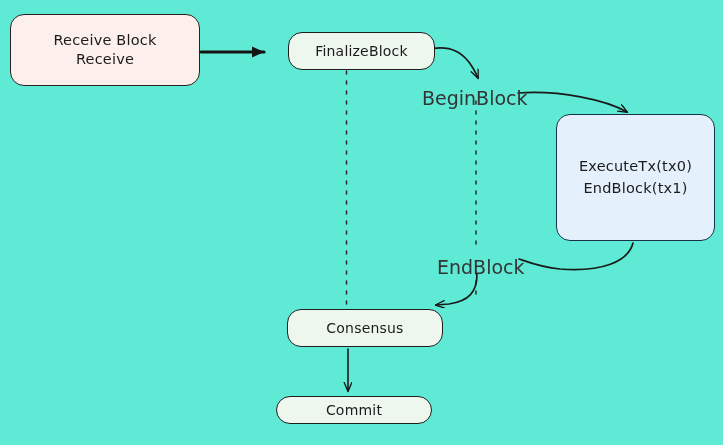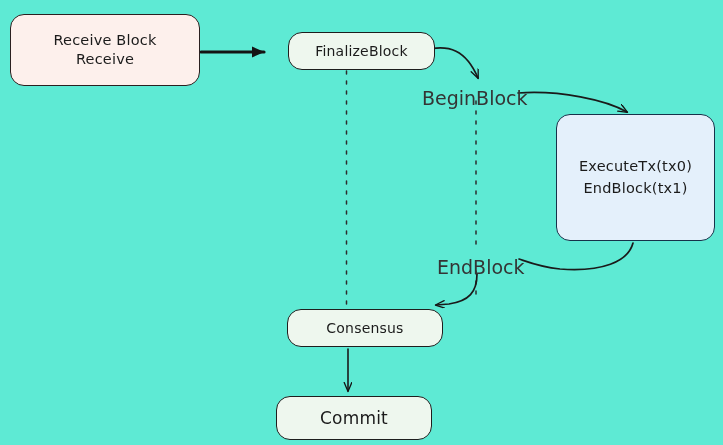--- a/index.html
+++ b/index.html
@@ -77,23 +77,23 @@
     width: 156px;
     height: 38px;
     background: #eef7ee;
     font-size: 14px;
     margin-left: 11px;
   }
   #node-commit {
     left: 276px;
     top: 396px;
     width: 156px;
-    height: 44px;
+    height: 28px;
     background: #eef7ee;
-    font-size: 17px;
+    font-size: 14px;
   }
   .edge-label {
     position: absolute;
     color: #343434;
     font-family: "DejaVu Sans", sans-serif;
     font-size: 19px;
     white-space: nowrap;
     z-index: 4;
   }
   #label-begin-block {

